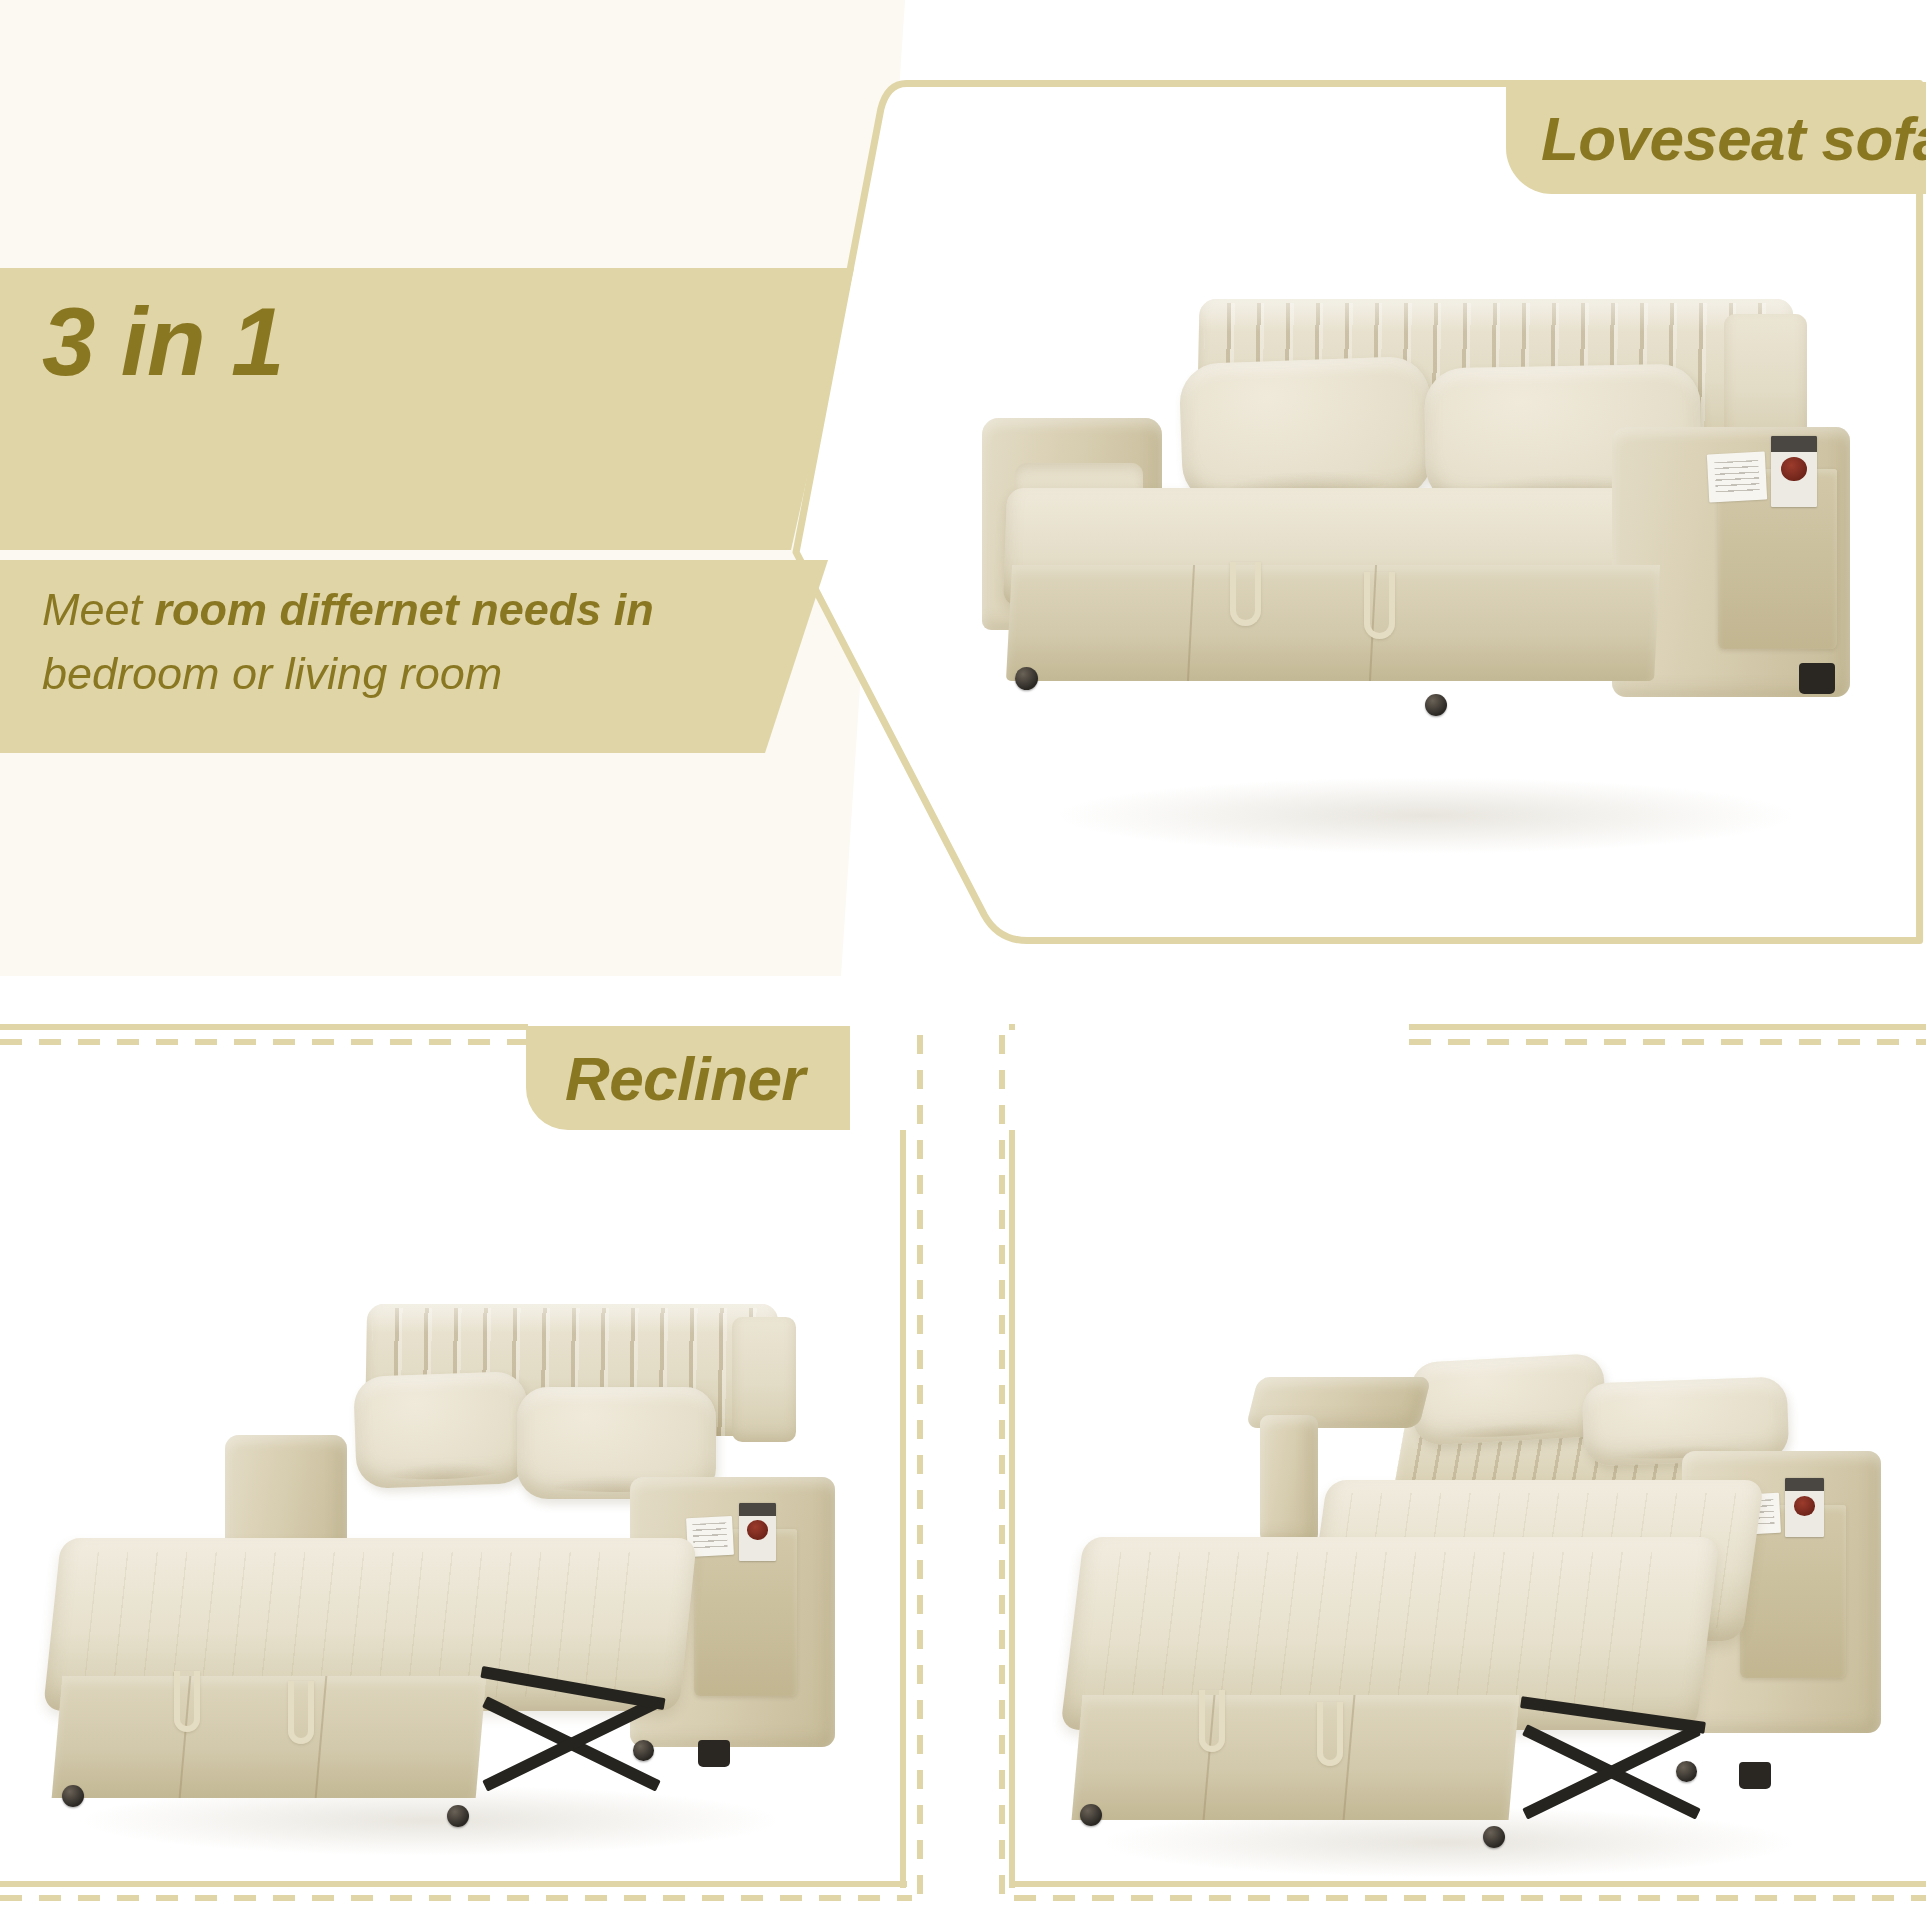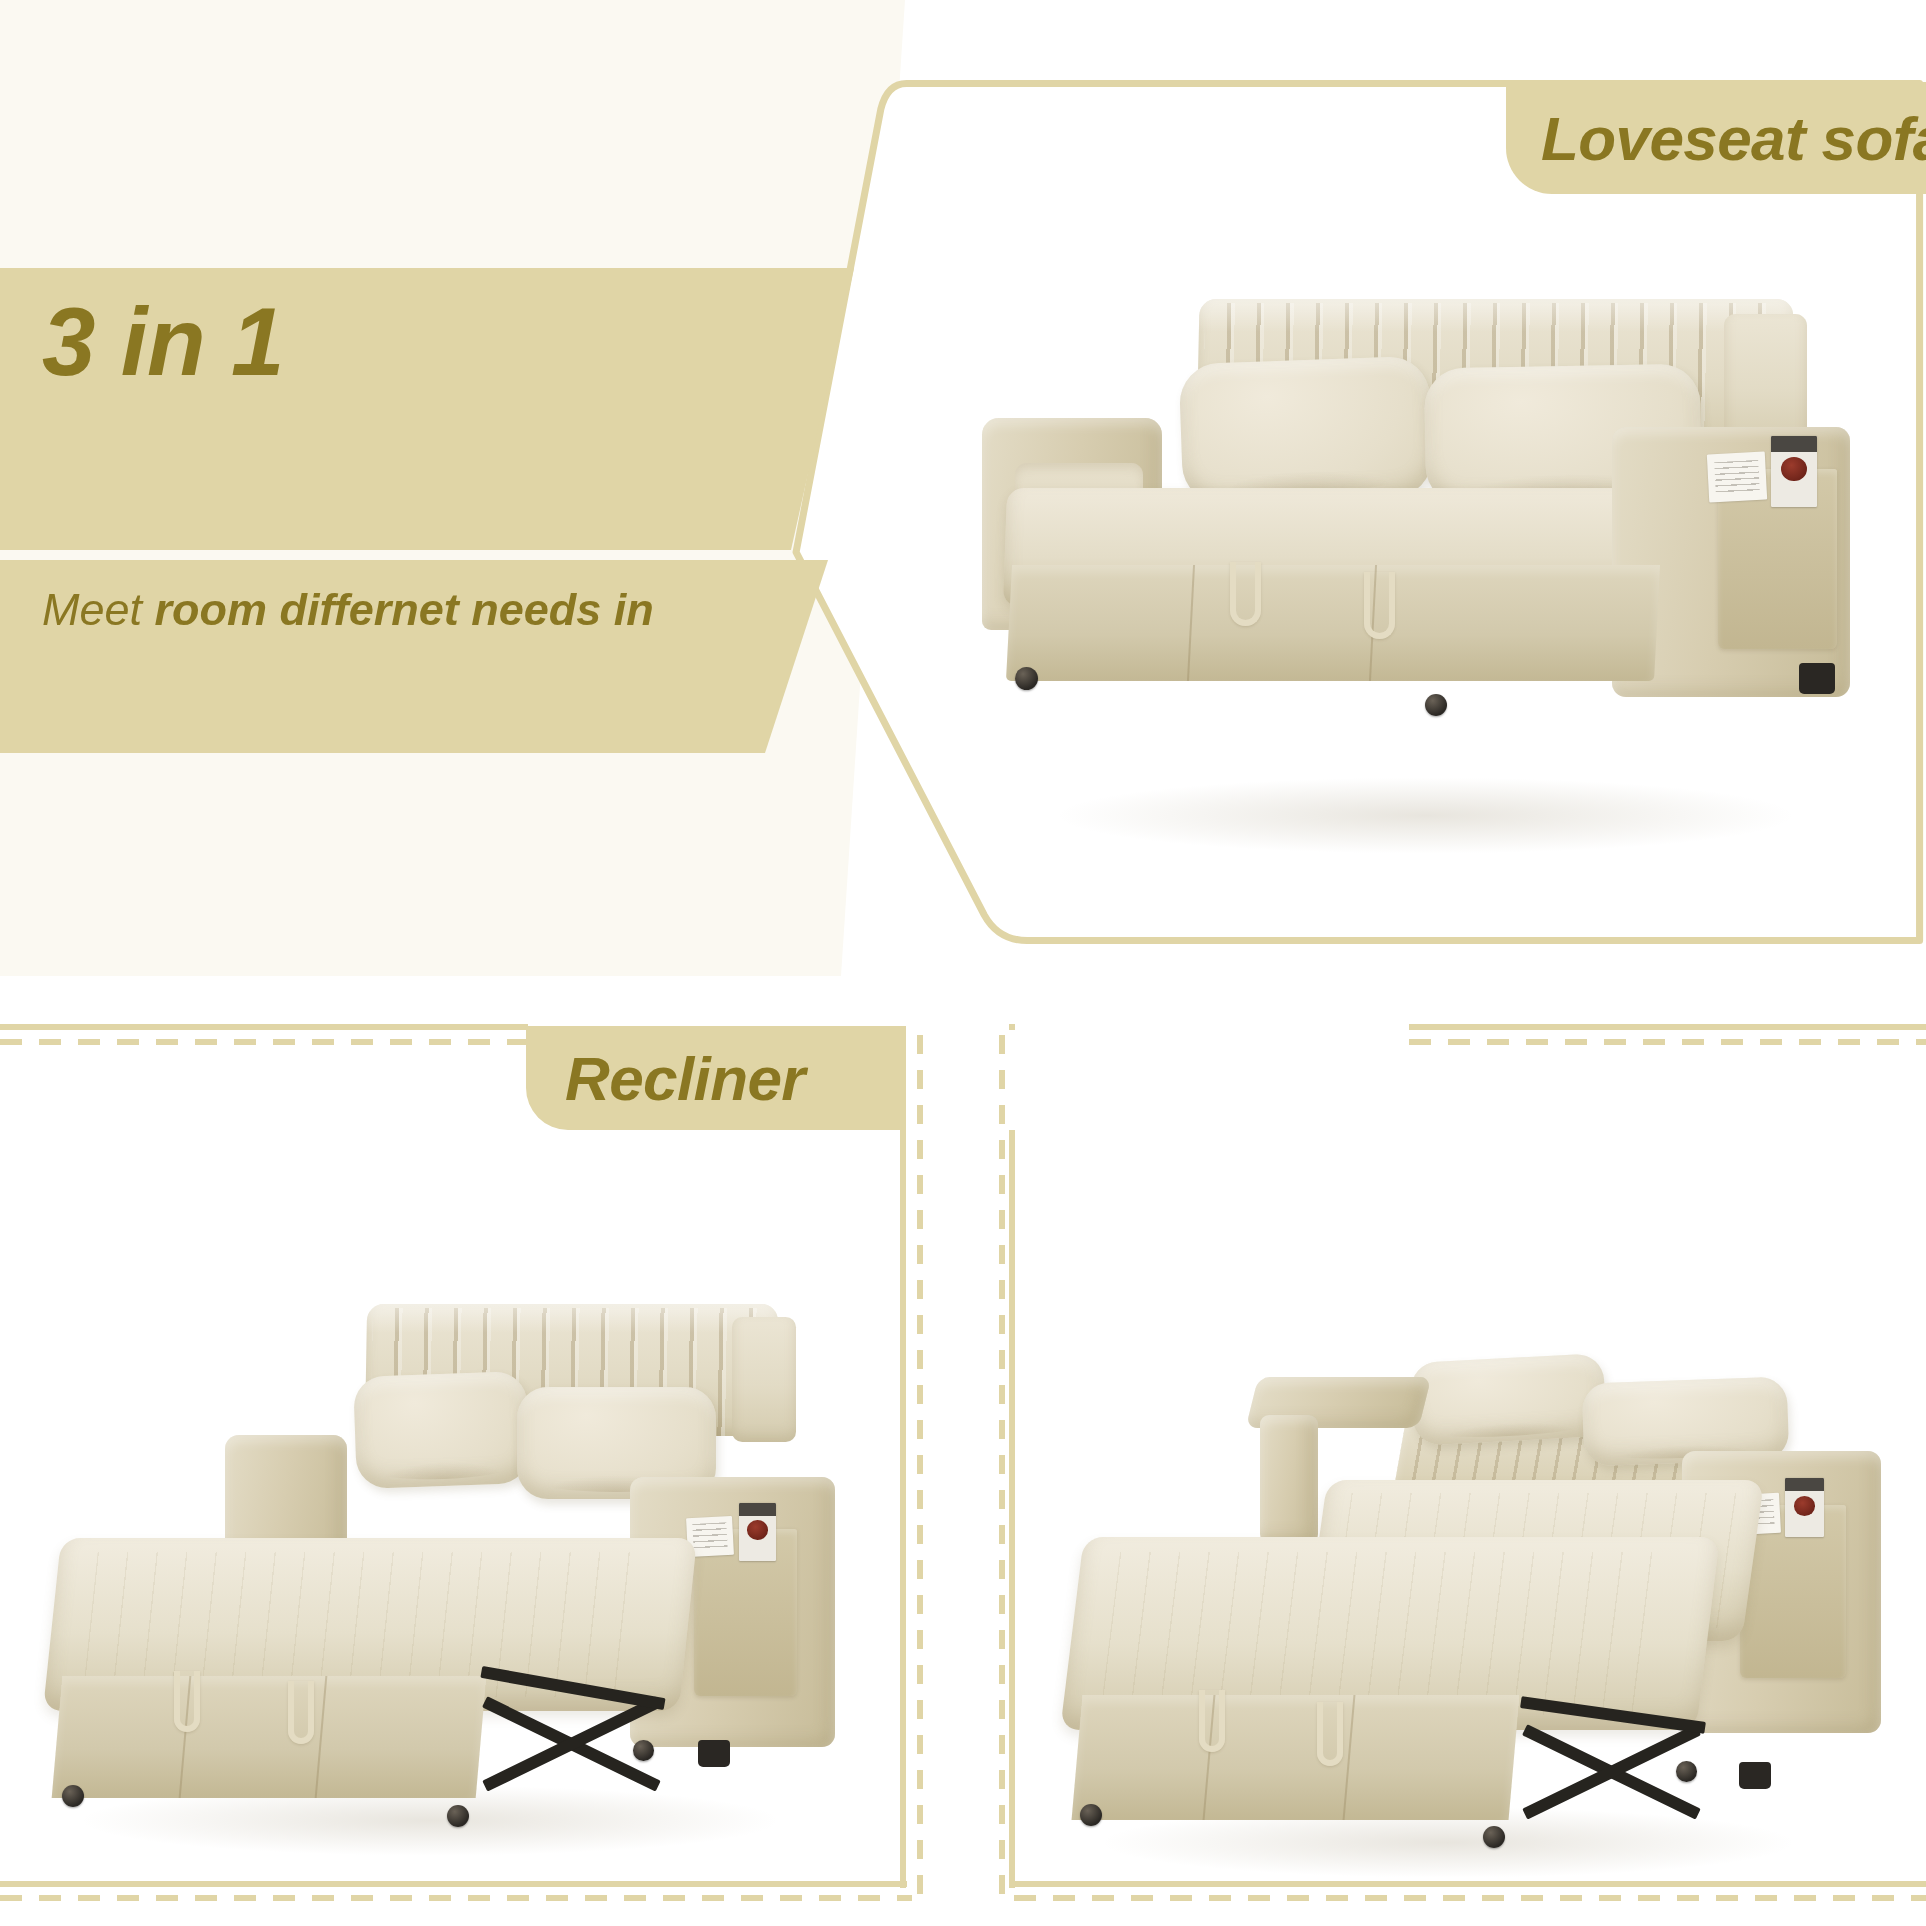--- a/index.html
+++ b/index.html
@@ -58,21 +58,21 @@
     display:flex; align-items:center;
     color:#8A7722; font-weight:bold; font-style:italic;
     letter-spacing:-0.6px;
   }
   #tab-loveseat {
     left:1506px; top:82px; width:488px; height:112px;
     border-radius:0 0 0 46px;
     font-size:62px; padding-left:35px;
   }
   #tab-recliner {
-    left:526px; top:1026px; width:380px; height:104px;
+    left:526px; top:1026px; width:324px; height:104px;
     border-radius:0 0 0 42px;
     font-size:62px; padding-left:39px;
   }
   #tab-sofabed {
     left:1011px; top:1026px; width:398px; height:104px;
     border-radius:0 0 0 42px;
     font-size:62px; padding-left:39px;
   }
 
   
@@ -253,20 +253,21 @@
 
   <div id="headline-band"></div>
   <div id="subhead-band"></div>
 
   <div id="headline-text">
     <div class="h-big">3 in 1</div>
   </div>
 
   <div id="subhead-text">
     <span class="plain">Meet </span><span class="em">room differnet needs in</span><br>
+    <span class="plain">bedroom or living room</span>
   </div>
 
   <div class="tab" id="tab-loveseat">
     <span>Loveseat sofa</span>
   </div>
   <div class="tab" id="tab-recliner">
     <span>Recliner</span>
   </div>
 
   <div class="panel-frame">

